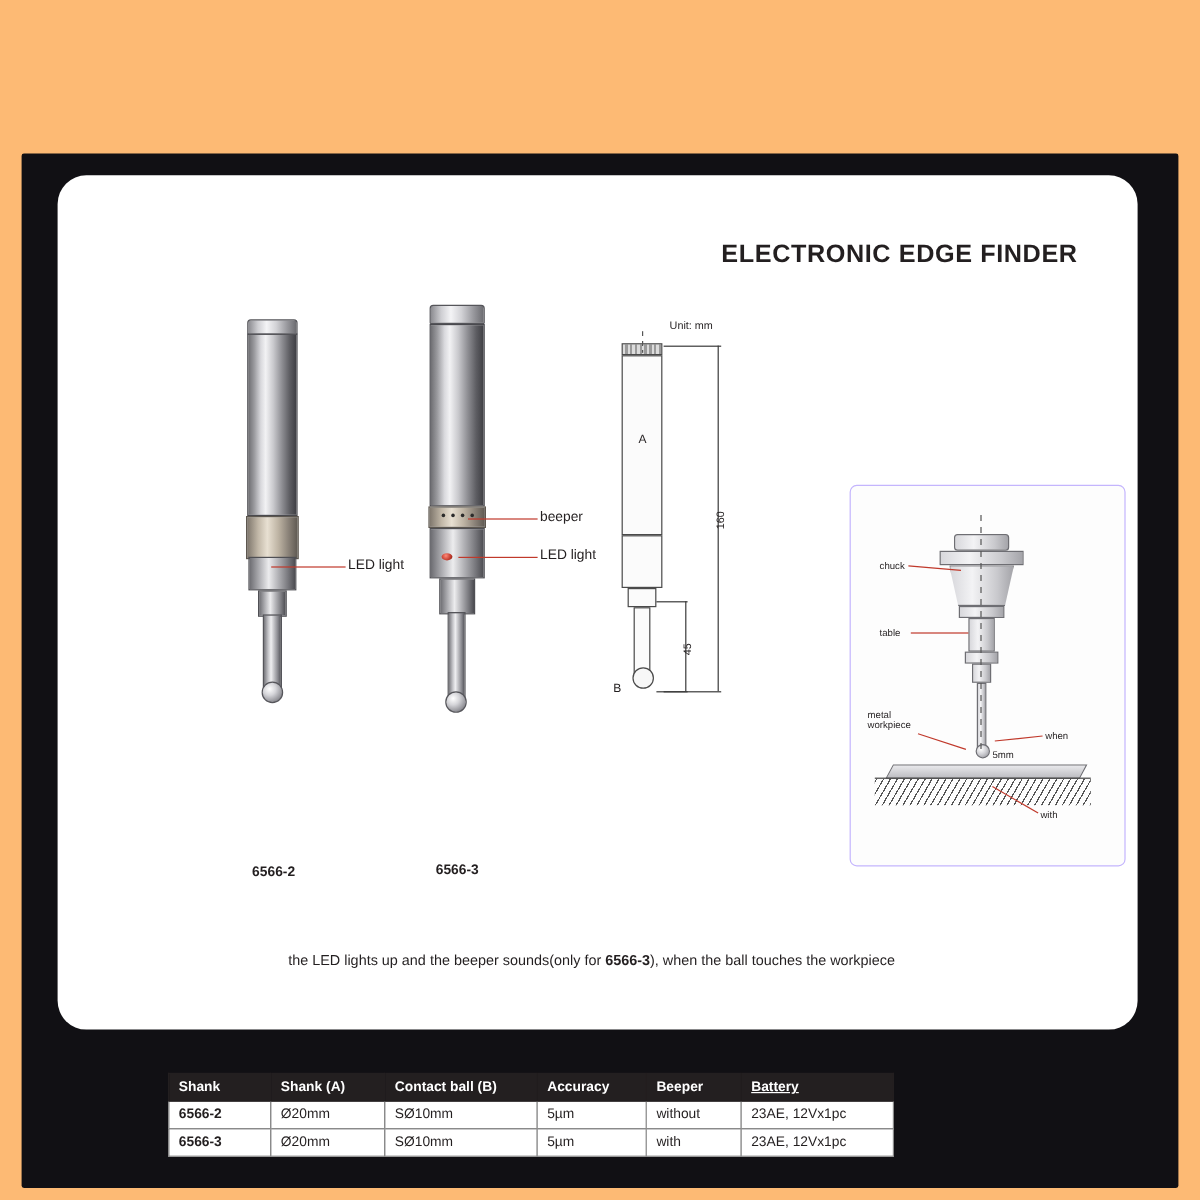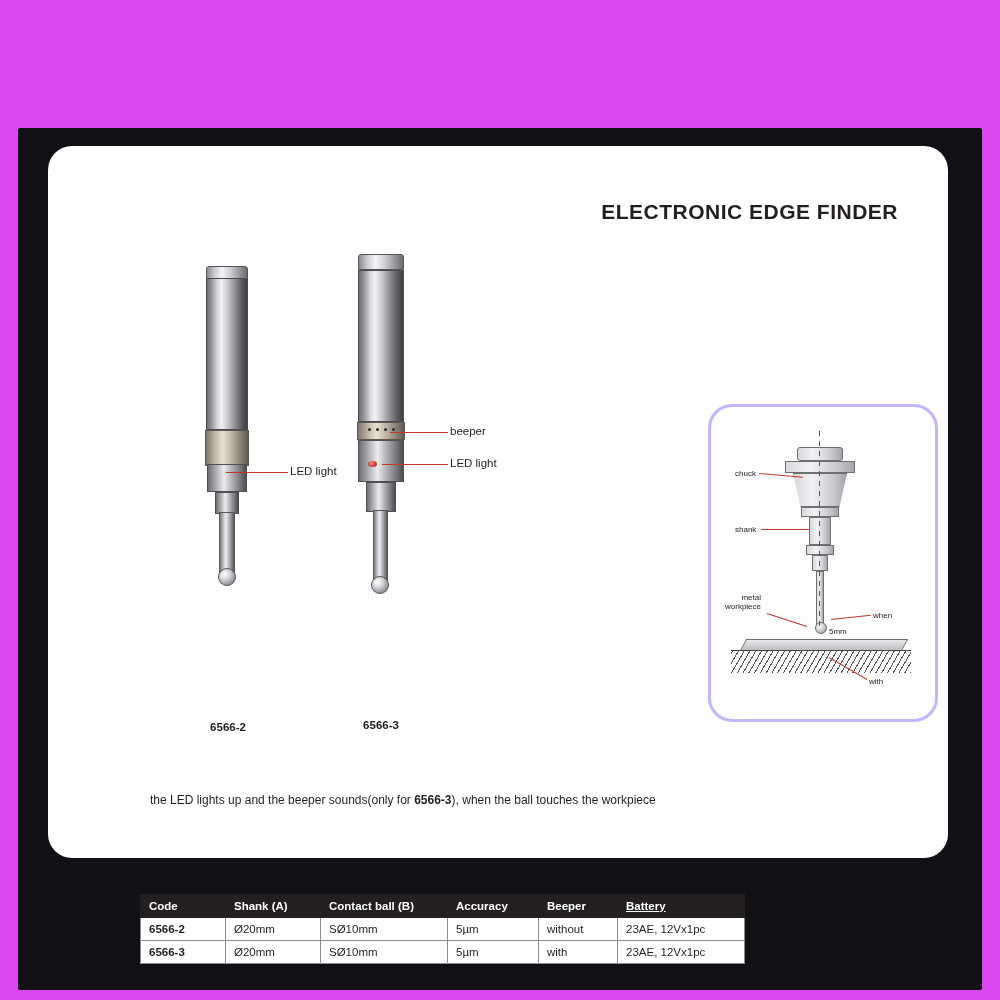--- a/index.html
+++ b/index.html
@@ -8,21 +8,21 @@
     background: #ffffff;
     width: 1000px;
     height: 1000px;
     font-family: "Liberation Sans", sans-serif;
   }
   #page {
     position: relative;
     width: 1000px;
     height: 1000px;
     overflow: hidden;
-    background: #d946ef;
+    background: #fdba74;
   }
   
   .backdrop {
     position: absolute;
     left: 18px;
     top: 128px;
     width: 964px;
     height: 862px;
     background: #111014;
     border-radius: 2px;
@@ -163,25 +163,24 @@
     white-space: nowrap;
   }
 
   
   .appbox {
     position: absolute;
     left: 660px;
     top: 258px;
     width: 230px;
     height: 318px;
-    border: 3px solid #c4b5fd;
-    border-radius: 24px;
+    border: 1px solid #c4b5fd;
+    border-radius: 6px;
     background: #fdfdfd;
     box-sizing: border-box;
-    text-align: right;
   }
   .app-part {
     position: absolute;
     background: linear-gradient(to right, #d8d8dc 0%, #f3f3f5 35%, #c9c9cd 75%, #a5a5aa 100%);
     border: 1px solid #6e6e73;
     box-sizing: border-box;
   }
   .app-label {
     position: absolute;
     font-size: 8px;
@@ -211,21 +210,21 @@
     color: #231f20;
     line-height: 1.55;
   }
   .note-row { position: relative; padding-left: 14px; margin-bottom: 2px; }
   .note-sq {
     position: absolute;
     left: 0; top: 6px;
     width: 5px; height: 5px;
     background: #231f20;
   }
-  .note-sub { padding-left: 14px; }
+  .note-sub { padding-left: 14px; text-align: center; }
   .note-row b { font-weight: bold; }
 
   
   .spec {
     position: absolute;
     left: 92px;
     top: 748px;
     border-collapse: collapse;
     font-size: 11.5px;
     color: #231f20;
@@ -290,20 +289,50 @@
         <div class="shaft" style="left:57px; top:264px; width:15px; height:72px;"></div>
         <div class="ball" style="left:55px; top:330px; width:18px; height:18px;"></div>
       </div>
       <div class="lead-line" style="left:74px; top:186px; width:58px;"></div>
       <div class="lead-label" style="left:134px; top:179px;">beeper</div>
       <div class="lead-line" style="left:66px; top:218px; width:66px;"></div>
       <div class="lead-label" style="left:134px; top:211px;">LED light</div>
       <div class="fig-caption" style="left:5px; top:473px;">6566-3</div>
     </div>
 
+    <div class="fig" style="left:455px; top:120px; width:190px; height:330px;">
+      <div class="tech-text" style="left:55px; top:0px;">Unit: mm</div>
+
+      <div class="tech-outline" style="left:15px; top:20px; width:34px; height:10px; background:repeating-linear-gradient(90deg,#dcdcdc 0 2px,#9a9a9a 2px 4px);"></div>
+
+      <div class="tech-outline" style="left:15px; top:30px; width:34px; height:150px;"></div>
+      <div class="tech-text" style="left:29px; top:95px; font-size:10px;">A</div>
+
+      <div style="position:absolute; left:23px; top:186px; width:18px; height:9px; border:1px solid #4a4a4a; border-radius:5px; background:#f0f0f0;"></div>
+      <div class="tech-outline" style="left:15px; top:180px; width:34px; height:44px;"></div>
+
+      <div class="tech-outline" style="left:20px; top:224px; width:24px; height:16px;"></div>
+
+      <div class="tech-outline" style="left:25px; top:240px; width:14px; height:56px;"></div>
+
+      <div style="position:absolute; left:24px; top:290px; width:16px; height:16px; border:1px solid #4a4a4a; border-radius:50%; background:#f7f7f7;"></div>
+      <div class="tech-text" style="left:8px; top:303px; font-size:10px;">B</div>
+
+      <div class="dim-v" style="left:32px; top:10px; height:18px; background:repeating-linear-gradient(180deg,#555 0 4px,transparent 4px 8px);"></div>
+
+      <div class="dim-v" style="left:95px; top:22px; height:288px;"></div>
+      <div class="dim-h" style="left:50px; top:22px; width:48px;"></div>
+      <div class="dim-h" style="left:50px; top:310px; width:48px;"></div>
+      <div class="vert-text" style="left:92px; top:175px;">160</div>
+
+      <div class="dim-v" style="left:68px; top:235px; height:75px;"></div>
+      <div class="dim-h" style="left:44px; top:235px; width:26px;"></div>
+      <div class="dim-h" style="left:44px; top:310px; width:26px;"></div>
+      <div class="vert-text" style="left:65px; top:280px;">45</div>
+    </div>
 
     <div class="appbox">
 
       <div class="app-part" style="left:86px; top:40px; width:46px; height:14px; border-radius:3px;"></div>
       <div class="app-part" style="left:74px; top:54px; width:70px; height:12px;"></div>
       <div class="app-part" style="left:82px; top:66px; width:54px; height:34px; clip-path: polygon(0 0, 100% 0, 86% 100%, 14% 100%);"></div>
       <div class="app-part" style="left:90px; top:100px; width:38px; height:10px;"></div>
 
       <div class="app-part" style="left:98px; top:110px; width:22px; height:28px;"></div>
       <div class="app-part" style="left:95px; top:138px; width:28px; height:10px;"></div>
@@ -314,21 +343,21 @@
       <div style="position:absolute; left:108px; top:24px; width:1px; height:200px; background:repeating-linear-gradient(180deg,#555 0 5px,transparent 5px 10px);"></div>
 
       <div style="position:absolute; left:32px; top:232px; width:160px; height:10px; background:linear-gradient(to bottom,#e9e9ec,#bdbdc2); border:1px solid #6e6e73; transform: skewX(-28deg);"></div>
 
       <div class="hatch" style="left:20px; top:244px; width:180px; height:22px;"></div>
       <div style="position:absolute; left:20px; top:243px; width:180px; height:1px; background:#444;"></div>
 
       <div class="app-label" style="left:24px; top:62px;">chuck</div>
       <div class="app-lead" style="left:48px; top:66px; width:44px; background:#c0392b; transform: rotate(5deg);"></div>
 
-      <div class="app-label" style="left:24px; top:118px;">shank</div>
+      <div class="app-label" style="left:24px; top:118px;">table</div>
       <div class="app-lead" style="left:50px; top:122px; width:48px; background:#c0392b;"></div>
 
       <div class="app-label" style="left:14px; top:186px;">metal<br>workpiece</div>
       <div class="app-lead" style="left:56px; top:206px; width:42px; background:#c0392b; transform: rotate(18deg);"></div>
 
       <div class="app-label" style="left:162px; top:204px;">when</div>
       <div class="app-lead" style="left:120px; top:212px; width:40px; background:#c0392b; transform: rotate(-6deg);"></div>
 
       <div class="app-label" style="left:118px; top:220px;">5mm</div>
 
@@ -338,21 +367,21 @@
 
     <div class="notes">
       <div class="note-row note-sub">
         <span>the LED lights up and the beeper sounds(only for </span><b>6566-3</b><span>), when the ball touches the workpiece</span>
       </div>
     </div>
 
     <table class="spec">
       <thead>
         <tr>
-          <th style="width:68px;">Code</th>
+          <th style="width:68px;">Shank</th>
           <th style="width:78px;">Shank (A)</th>
           <th style="width:110px;">Contact ball (B)</th>
           <th style="width:74px;">Accuracy</th>
           <th style="width:62px;">Beeper</th>
           <th style="width:110px;text-decoration:underline;">Battery</th>
         </tr>
       </thead>
       <tbody>
         <tr>
           <td class="code">6566-2</td>

